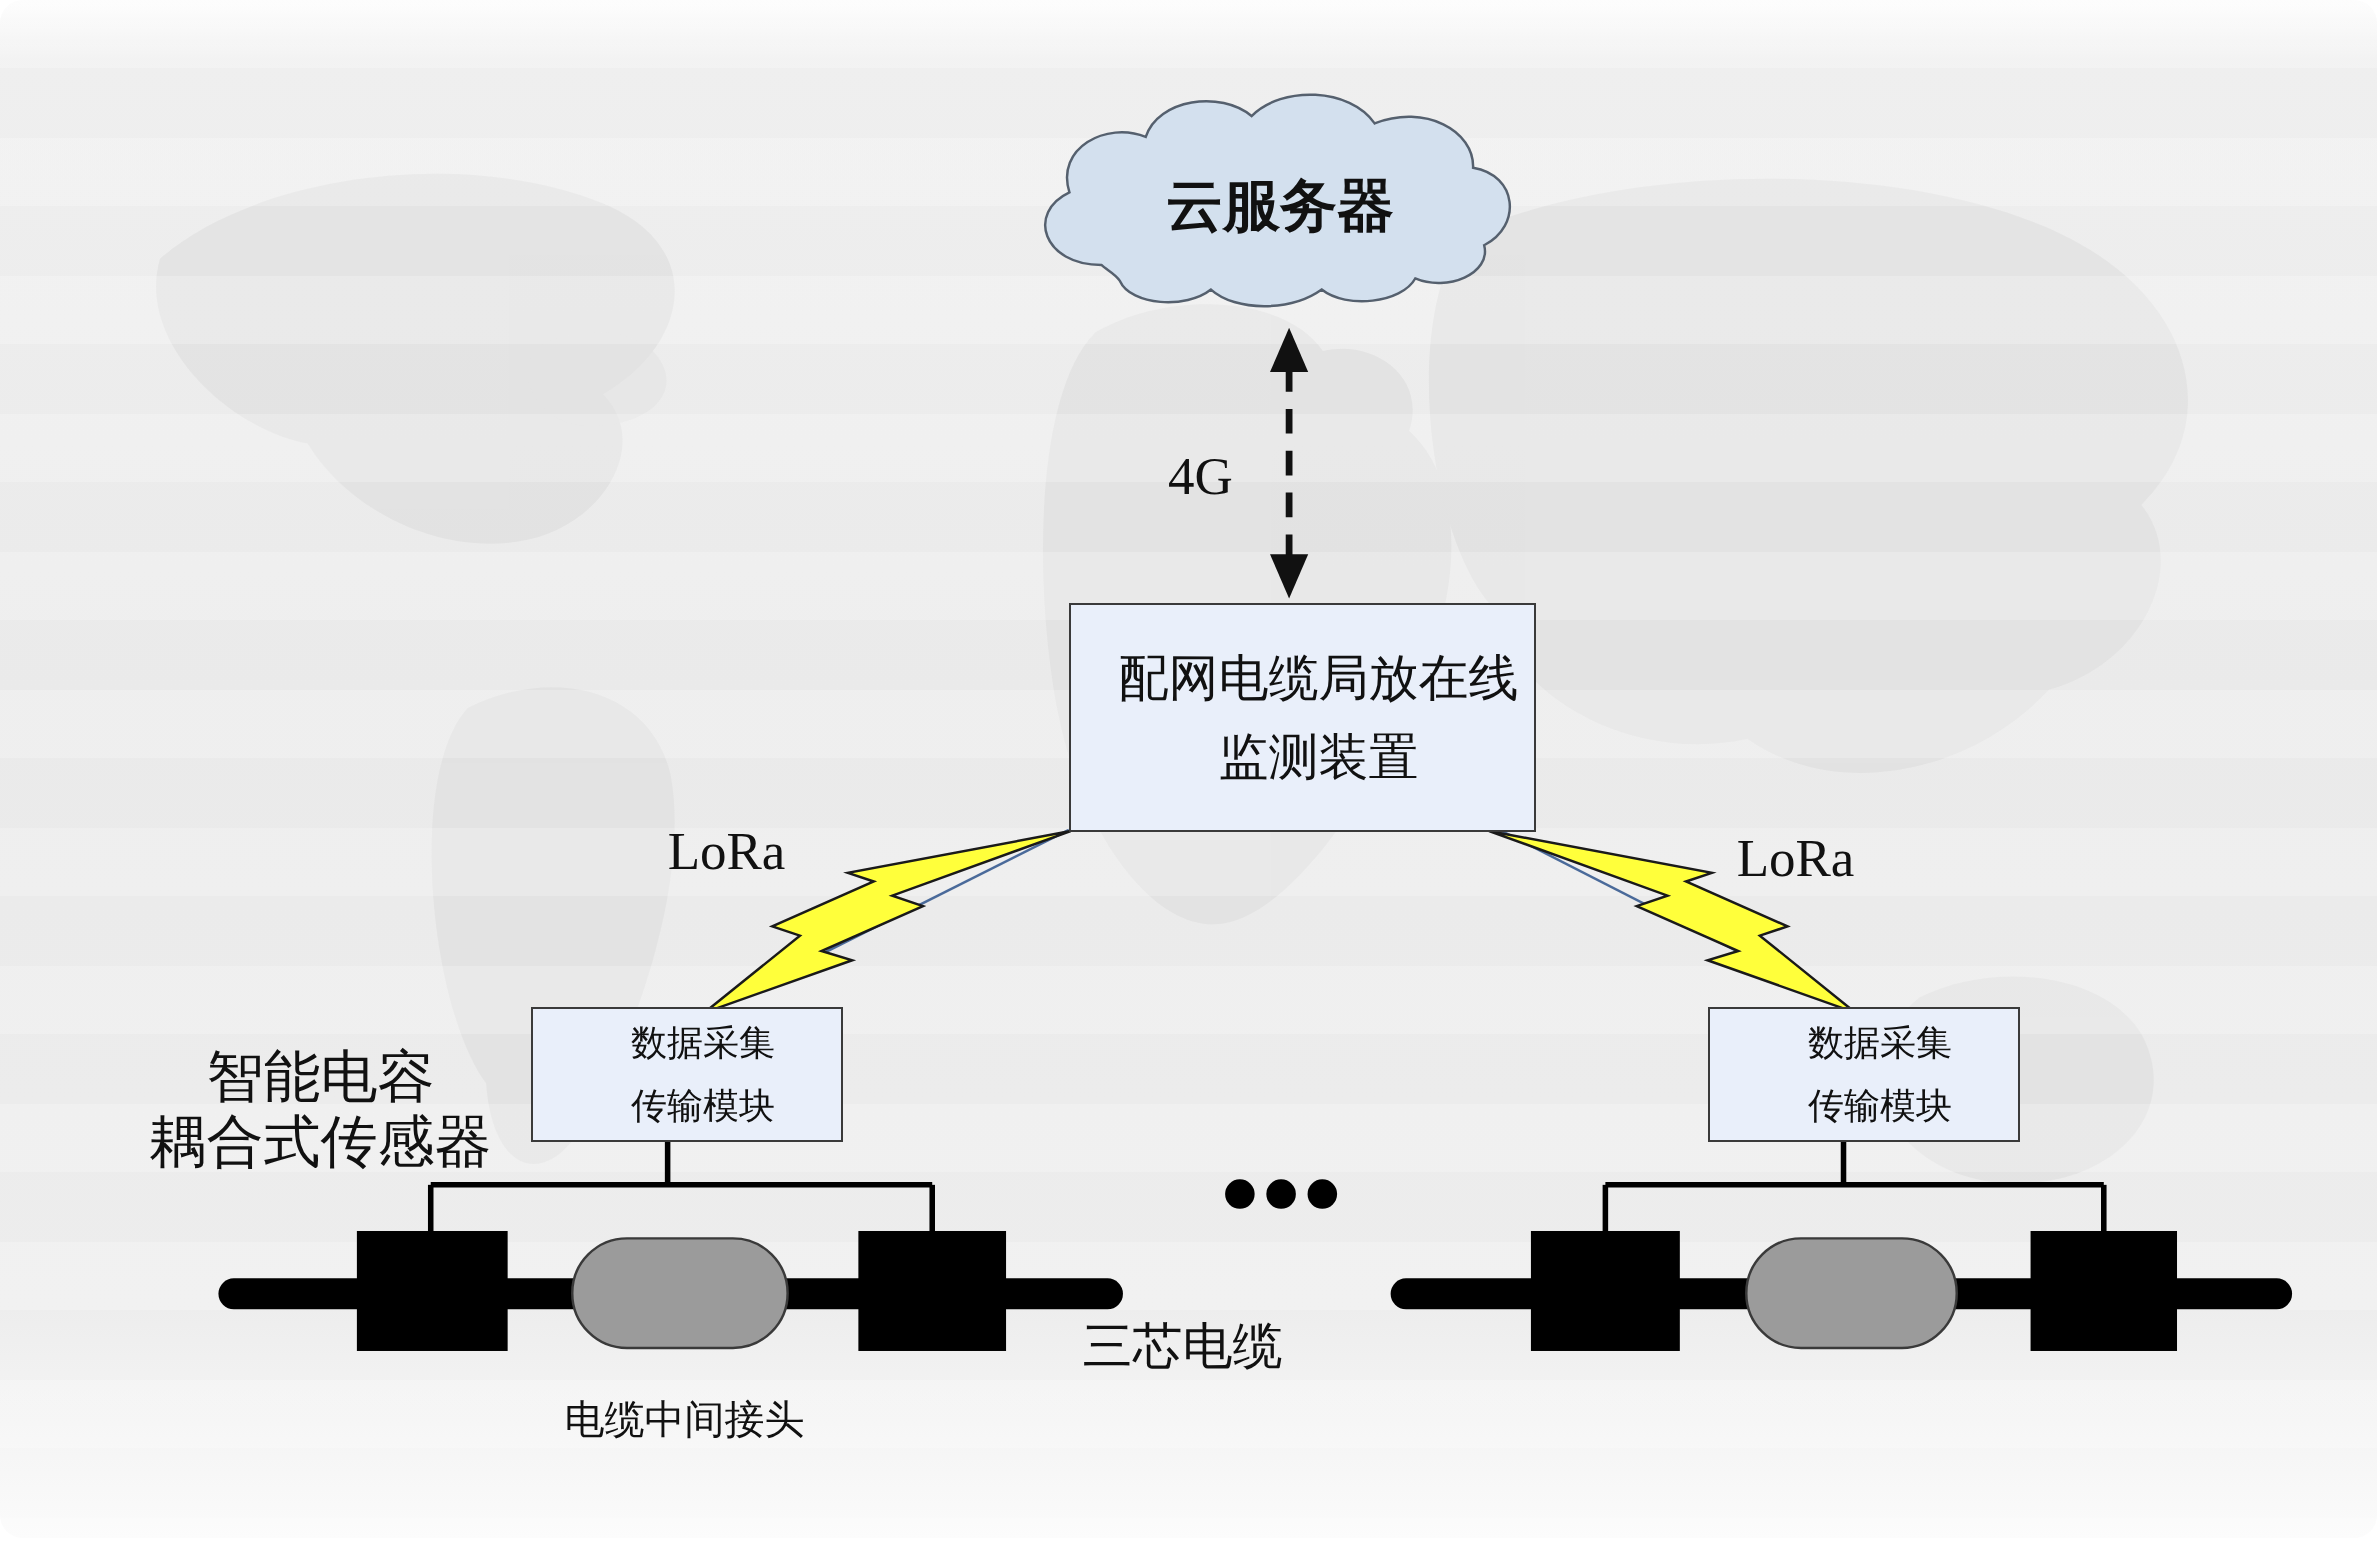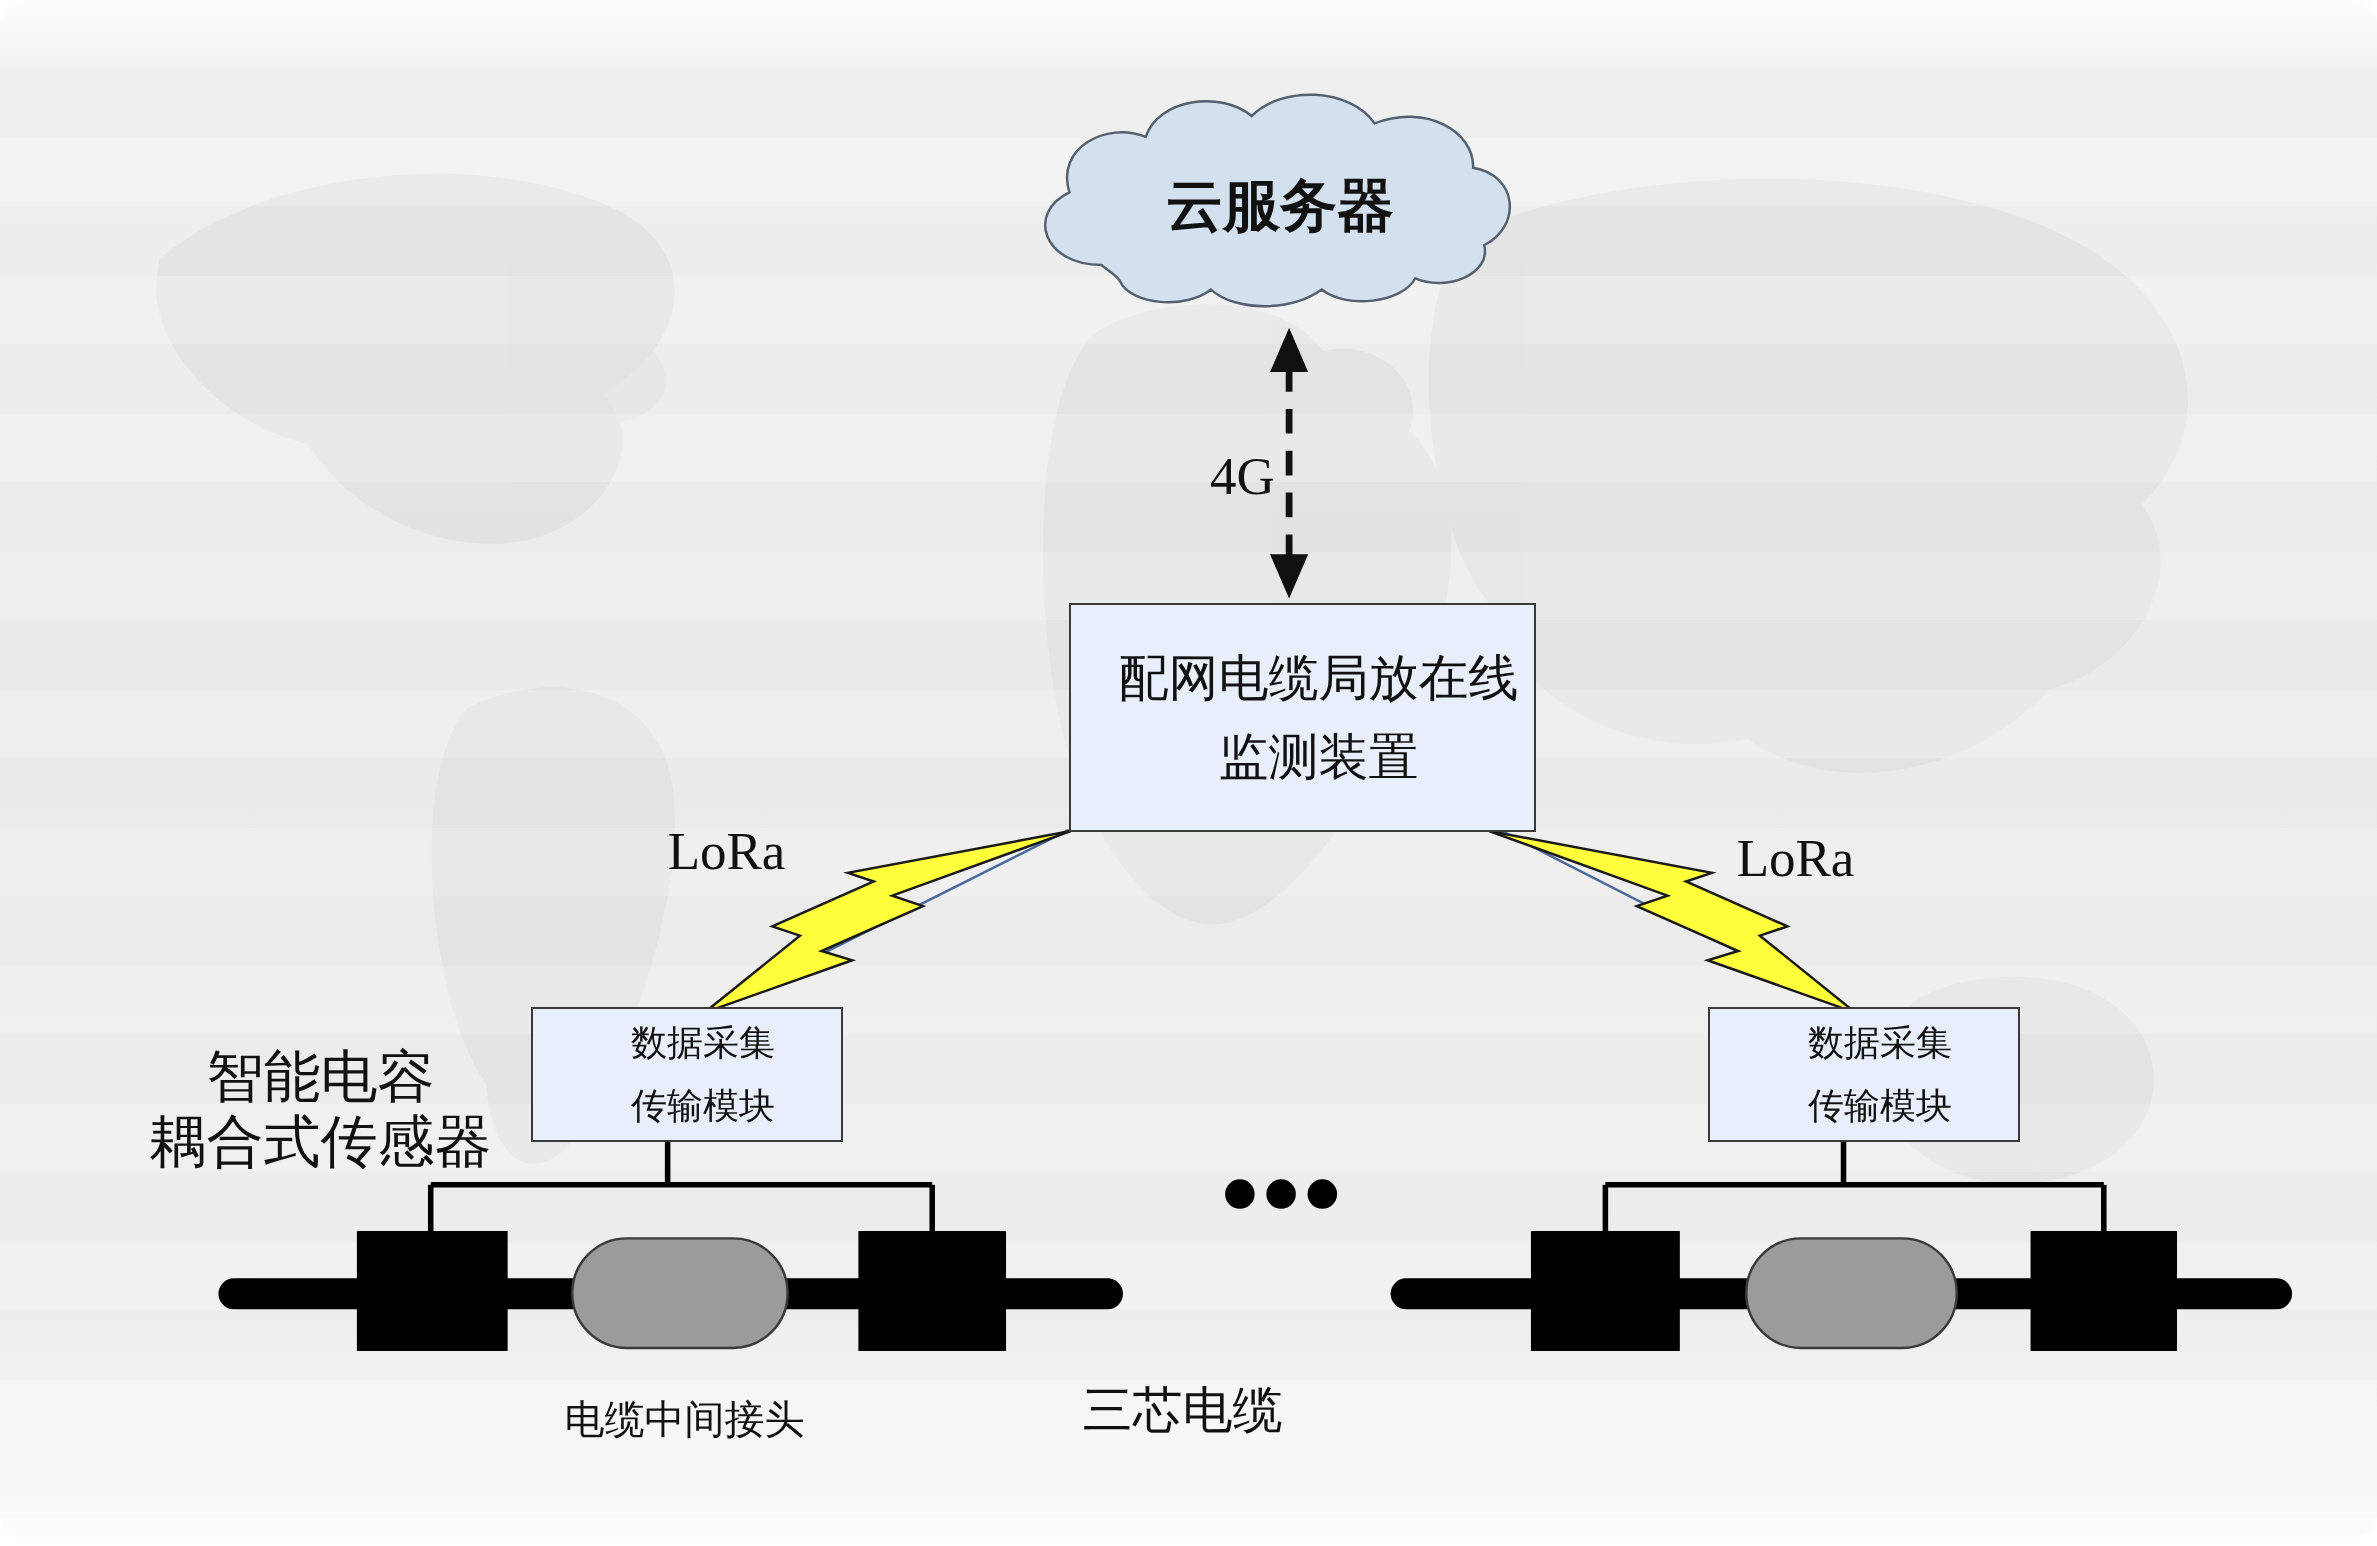--- a/index.html
+++ b/index.html
@@ -34,25 +34,25 @@
     align-items:center;justify-content:center;
     text-align:center;
     padding-left:32px;
   }
   .box span{display:block;}
   .monitor-box{left:1069px;top:603px;width:431px;height:225px;font-size:50px;line-height:79px;}
   .module-box{width:276px;height:131px;font-size:36px;line-height:63px;}
   .module-left{left:531px;top:1007px;}
   .module-right{left:1708px;top:1007px;}
   .cloud-label{left:1083px;top:171px;width:394px;font-size:57px;font-weight:600;}
-  .g4-label{left:1144px;top:444px;width:197px;font-size:53px;text-align:center;}
+  .g4-label{left:1102px;top:444px;width:197px;font-size:53px;text-align:center;}
   .lora-left{left:622px;top:819px;width:209px;font-size:53px;}
   .lora-right{left:1691px;top:826px;width:209px;font-size:53px;}
   .sensor-label{left:111px;top:1042px;width:419px;font-size:57px;}
-  .cable-label{left:1041px;top:1380px;width:283px;font-size:50px;}
+  .cable-label{left:1041px;top:1316px;width:283px;font-size:50px;}
   .joint-label{left:512px;top:1396px;width:345px;font-size:40px;}
 </style>
 </head>
 <body>
 
 <div class="canvas">
 
   <svg class="layer" width="2377" height="1547" aria-hidden="true" viewBox="0 0 3863 2513">
     <g fill="#dcdcdc" opacity="0.55" stroke="none">
       <path d="M260,420 C420,280 760,240 980,330 C1150,400 1120,560 980,640 C1060,720 980,860 840,880 C700,900 560,820 500,720 C380,700 220,560 260,420 Z"></path>

